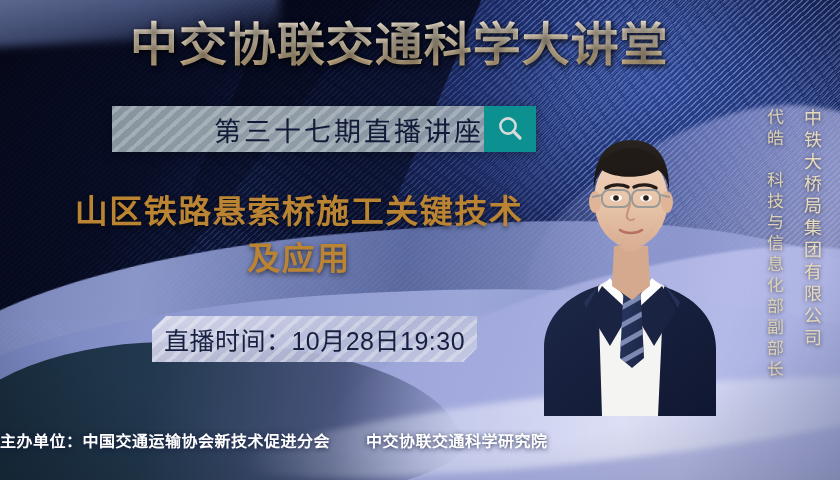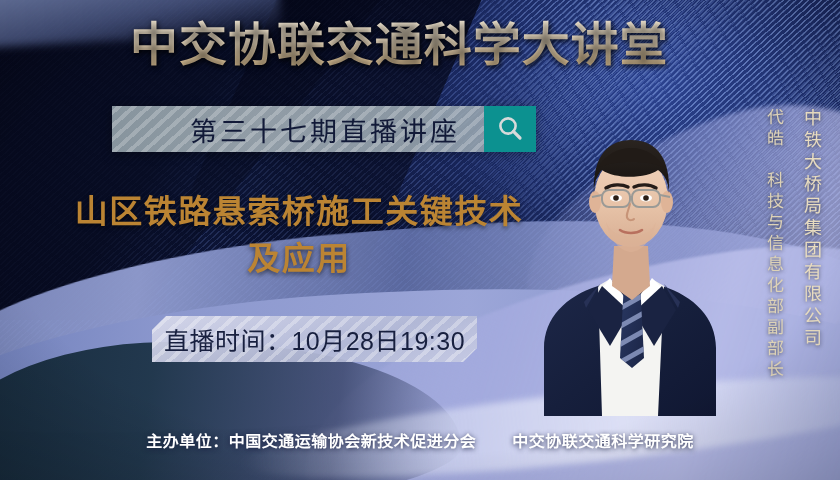--- a/index.html
+++ b/index.html
@@ -235,21 +235,21 @@
     align-items: stretch;
     box-shadow: 0 2px 10px rgba(0,0,0,0.35);
   }
   .subtitle-bar-body {
     position: relative;
     flex: 1 1 auto;
     background: linear-gradient(100deg, rgba(146,160,168,0.92) 0%, rgba(160,172,180,0.9) 40%, rgba(150,164,174,0.88) 100%);
     overflow: hidden;
     display: flex;
     align-items: center;
-    justify-content: center;
+    justify-content: flex-end;
   }
   .subtitle-bar-body::after {
     content: "";
     position: absolute;
     inset: 0;
     background-image: repeating-linear-gradient(
       -42deg,
       rgba(255,255,255,0.00) 0px,
       rgba(255,255,255,0.00) 6px,
       rgba(255,255,255,0.22) 6px,
@@ -367,21 +367,20 @@
     font-size: 17px;
     color: #ddd2b7;
   }
 
   
   .footer {
     position: absolute;
     left: 0;
     right: 0;
     bottom: 28px;
-    text-align: center;
     font-size: 16px;
     font-weight: 700;
     letter-spacing: 0.5px;
     color: #ffffff;
     text-shadow: 0 1px 5px rgba(20,26,60,0.85);
     z-index: 6;
   }
   .footer .gap { display: inline-block; width: 26px; }
 
   

